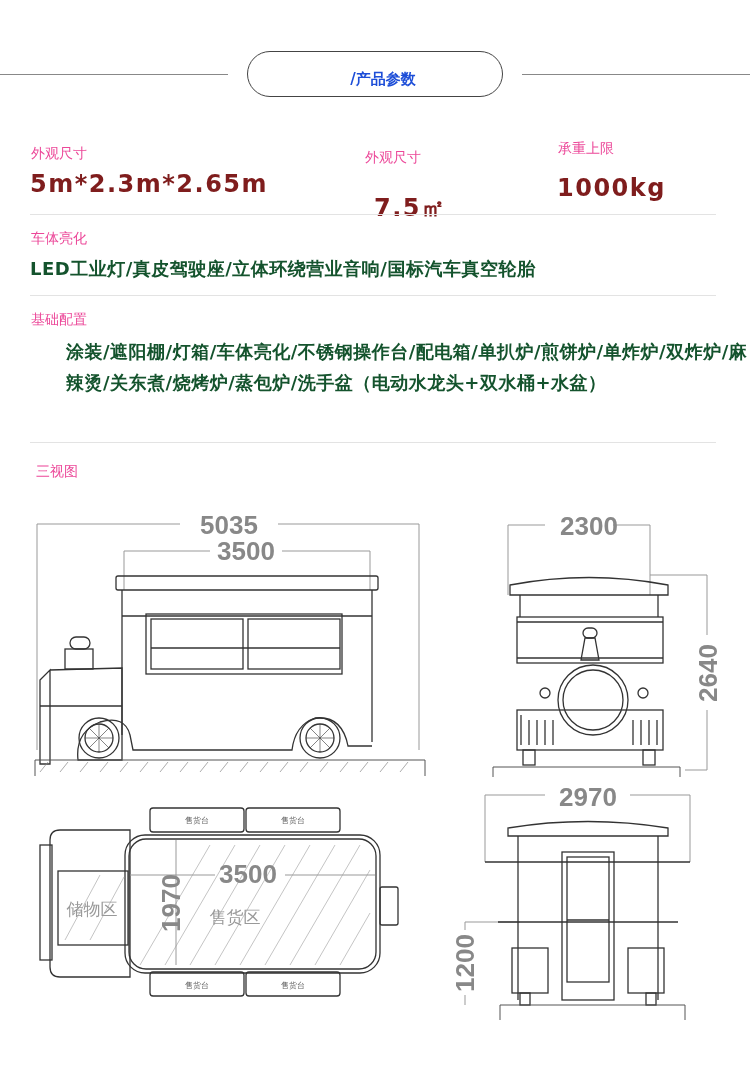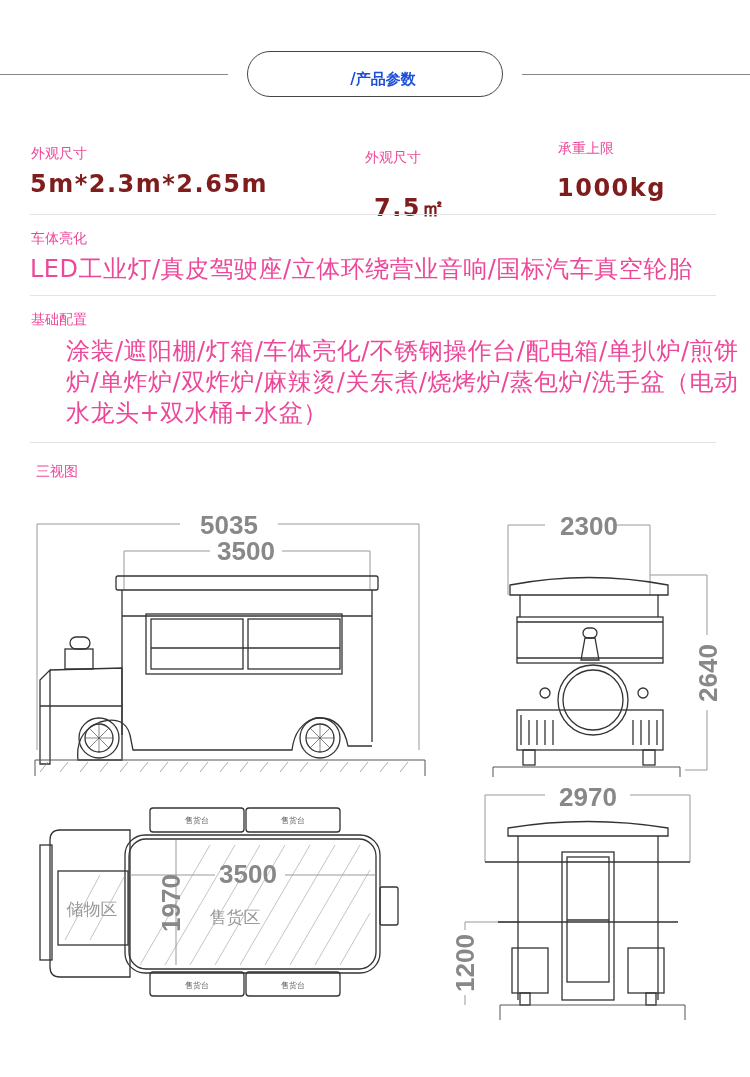--- a/index.html
+++ b/index.html
@@ -4,21 +4,21 @@
 <style>
   html,body{margin:0;padding:0;background:#fff;}
   body{width:750px;height:1077px;position:relative;overflow:hidden;font-family:"DejaVu Sans","Liberation Sans",sans-serif;color:#333;}
   .hline{position:absolute;height:1px;background:#888;}
   .title-pill{position:absolute;left:247px;top:51px;width:256px;height:46px;border:1.5px solid #444;border-radius:23px;box-sizing:border-box;display:flex;align-items:center;justify-content:center;}
   .title-main{font-size:30px;color:#333;letter-spacing:1px;}
   .title-sub{font-size:15px;color:#1d4ed8;margin-left:16px;margin-top:10px;font-weight:bold;}
   .label{position:absolute;font-size:14px;color:#ec4899;}
   .value{position:absolute;font-size:24px;font-weight:bold;color:#7f1d1d;letter-spacing:1.5px;}
   .divider{position:absolute;left:30px;width:686px;height:1px;background:#e3e3e3;}
-  .para{position:absolute;left:30px;width:700px;font-size:24px;font-weight:normal;color:#ec4899;line-height:30px;letter-spacing:0.5px;}
+  .para{position:absolute;left:30px;width:700px;font-size:18px;font-weight:bold;color:#14532d;line-height:30px;letter-spacing:0.5px;}
   .drawing{position:absolute;}
   .dim{font-family:"Liberation Sans",sans-serif;font-size:26px;fill:#888;font-weight:bold;}
   .zone{font-family:"DejaVu Serif",serif;font-size:17px;fill:#999;}
   .tiny{font-size:8px;fill:#666;}
 </style>
 </head>
 <body>
 
 <div class="hline" style="left:0;top:74px;width:228px;"></div>
 <div class="hline" style="left:522px;top:74px;width:228px;"></div>

